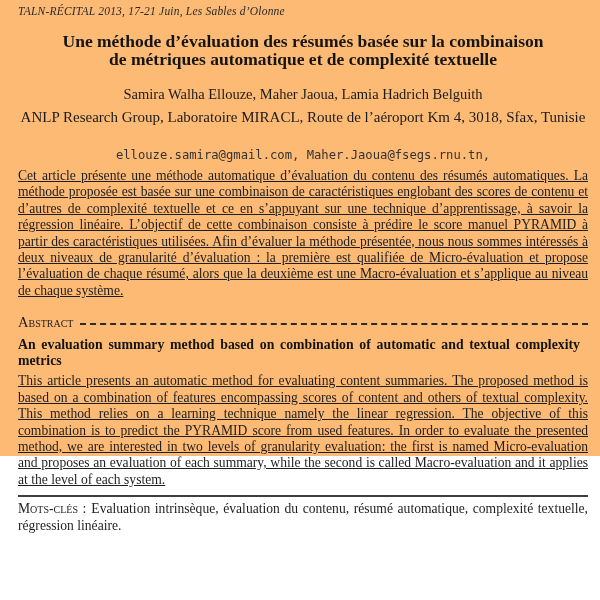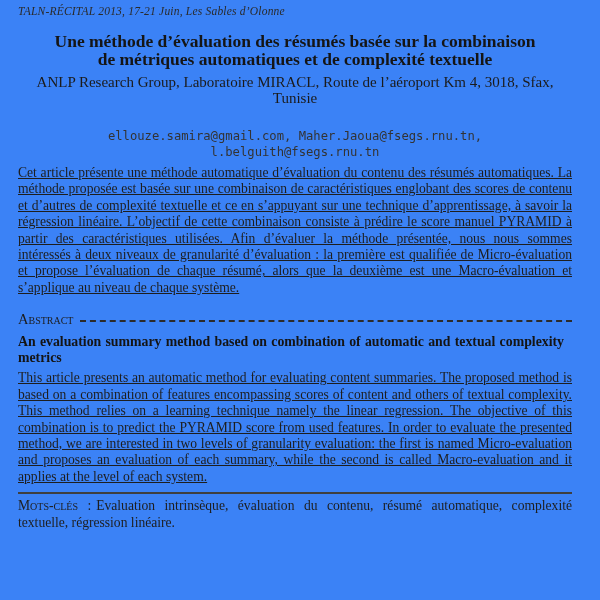--- a/index.html
+++ b/index.html
@@ -6,25 +6,25 @@
     margin: 0;
     padding: 0;
     background: #ffffff;
     width: 600px;
     height: 600px;
     overflow: hidden;
   }
   .page {
     box-sizing: border-box;
     width: 600px;
-    height: 600px;
-    padding: 4px 28px 0 18px;
+    height: 456px;
+    padding: 4px 12px 0 18px;
     font-family: "Liberation Serif", serif;
     color: #1e1e1e;
-    background: #3b82f6;
+    background: #fdba74;
   }
   .conf-header {
     font-style: italic;
     font-size: 11.5px;
     line-height: 14px;
     color: #2a2a2a;
     letter-spacing: 0.2px;
   }
   .title {
     margin-top: 15px;
@@ -114,29 +114,29 @@
 </style>
 </head>
 <body>
 
 <div class="page">
 
   <div class="conf-header">TALN-RÉCITAL 2013, 17-21 Juin, Les Sables d’Olonne</div>
 
   <h1 class="title" style="margin:15px 0 0 0;">
     <span>Une méthode d’évaluation des résumés basée sur la combinaison</span>
-    <span>de métriques automatiques et de complexité textuelle</span>
+    <span>de métriques automatique et de complexité textuelle</span>
   </h1>
 
+  <div class="authors">Samira Walha Ellouze, Maher Jaoua, Lamia Hadrich Belguith</div>
 
   <div class="affiliation">ANLP Research Group, Laboratoire MIRACL, Route de l’aéroport Km 4, 3018, Sfax, Tunisie</div>
 
   <div class="emails">
     <span>ellouze.samira@gmail.com, Maher.Jaoua@fsegs.rnu.tn,</span>
-    <span>l.belguith@fsegs.rnu.tn</span>
   </div>
 
 
   <p class="para" style="margin:5px 0 0 0;">Cet article présente une méthode automatique d’évaluation du contenu des résumés automatiques. La méthode proposée est basée sur une combinaison de caractéristiques englobant des scores de contenu et d’autres de complexité textuelle et ce en s’appuyant sur une technique d’apprentissage, à savoir la régression linéaire. L’objectif de cette combinaison consiste à prédire le score manuel PYRAMID à partir des caractéristiques utilisées. Afin d’évaluer la méthode présentée, nous nous sommes intéressés à deux niveaux de granularité d’évaluation : la première est qualifiée de Micro-évaluation et propose l’évaluation de chaque résumé, alors que la deuxième est une Macro-évaluation et s’applique au niveau de chaque système.</p>
 
   <div class="section-header abstract">
     <span class="section-label">Abstract</span>
     <span class="dash-fill"></span>
   </div>
 

